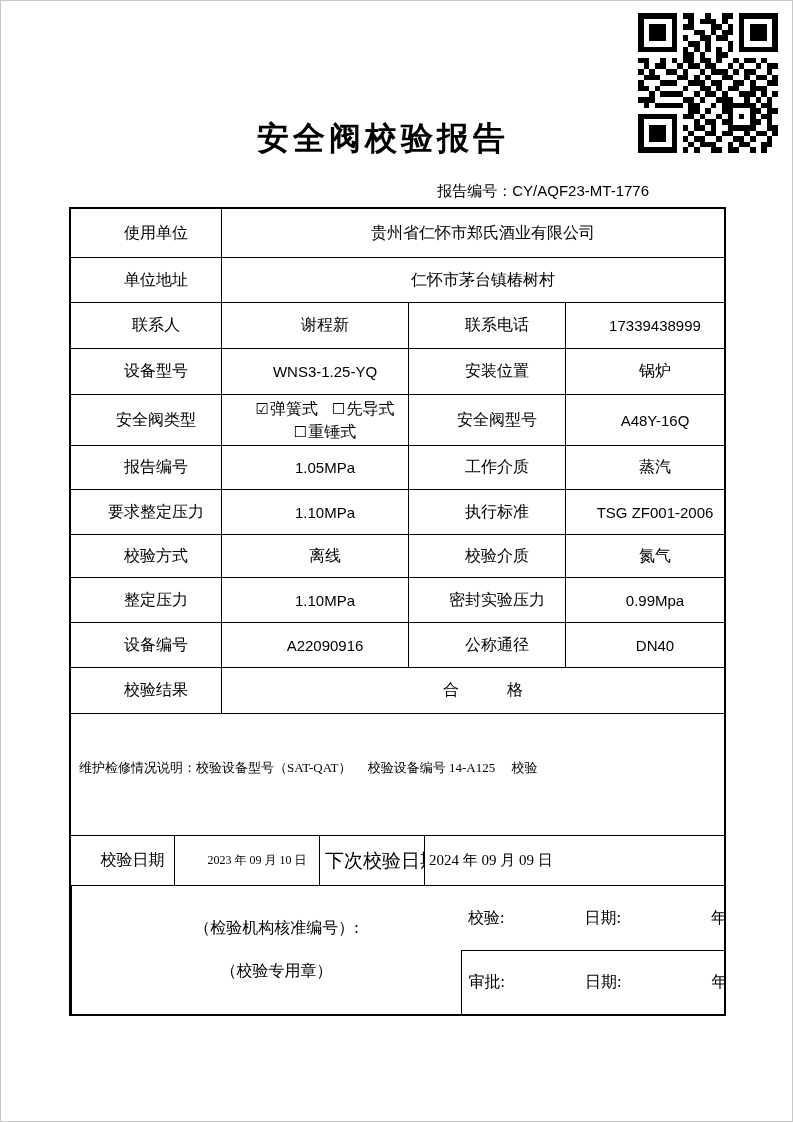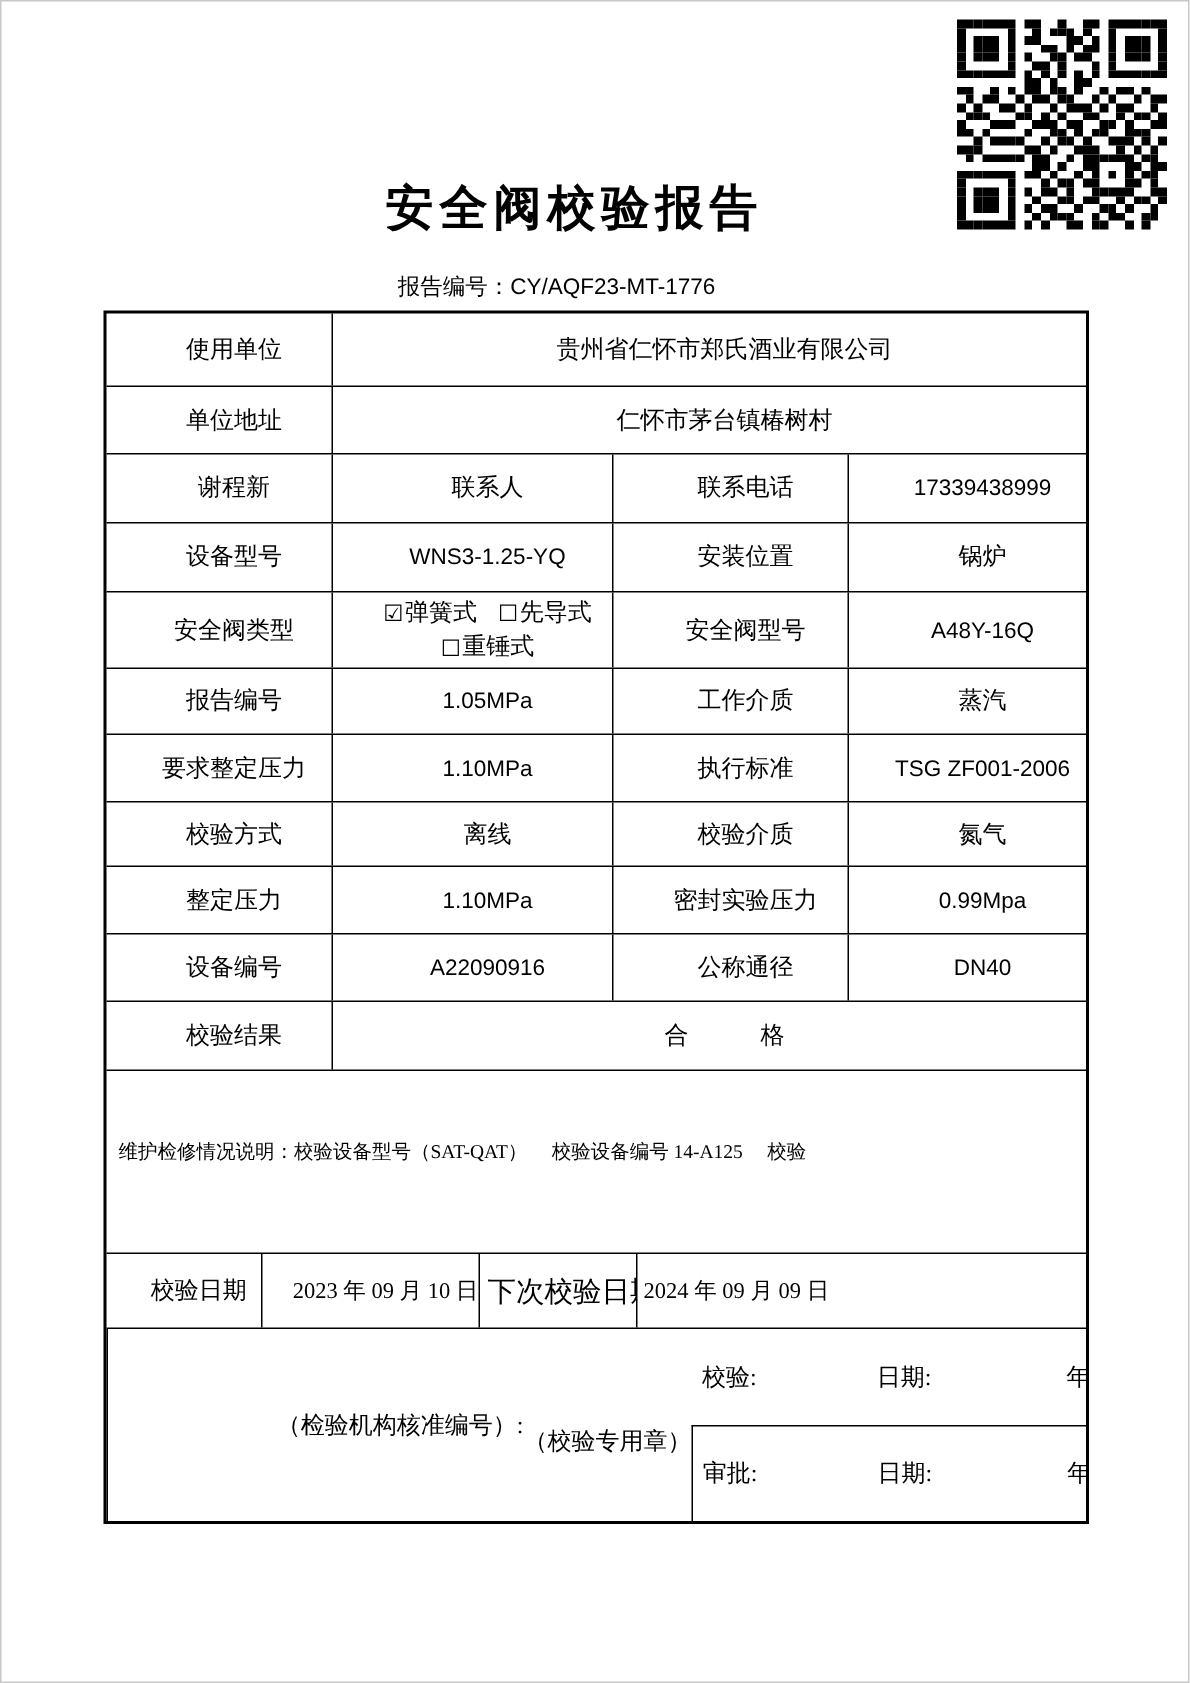--- a/index.html
+++ b/index.html
@@ -15,22 +15,22 @@
     display:grid; grid-template-columns:repeat(25,1fr); grid-template-rows:repeat(25,1fr);
     background:#fff;
   }
   .qb { background:#000; }
   
   .title {
     position:absolute; top:116px; left:0; width:740px;
     text-align:center; font-size:32px; font-weight:bold; letter-spacing:4px;padding-left:24px;
   }
   .report-no {
-    position:absolute; top:181px; left:80px; width:580px;
-    text-align:center; font-size:15px;
+    position:absolute; top:181px; left:68px; width:580px;
+    text-align:right; font-size:15px;
   }
   .report-no .val { font-family:"Liberation Sans", sans-serif; }
   
   .doc-table {
     position:absolute; left:68px; top:206px; width:657px;
     border:2px solid #000; background:#fff;
   }
   .row { display:grid; border-top:1.5px solid #000; }
   .row:first-child { border-top:none; }
   .c2   { grid-template-columns:150px 1fr; }
@@ -55,21 +55,21 @@
   .note-cell { display:block; padding:13px 8px 0 8px; font-size:13px; }
   .note-l1 { text-align:left; white-space:pre-wrap; }
   
   .next-label { font-size:19px; }
   .date-val2 { justify-content:flex-start; padding-left:4px; }
   
   .sign-cell { justify-content:center; padding-left:10px; }
   .sign-cell .dl  { margin-left:80px; }
   .sign-cell .y   { margin-left:90px; }
   .stamp-cell {
-    grid-row:1 / 3; justify-content:flex-end;
+    grid-row:1 / 3; flex-direction:column; justify-content:center;
   }
   .stamp-cell .s2 { margin-top:22px; }
   .approve-border { border-top:1.5px solid #000; }
 </style>
 </head>
 <body>
 
 <div class="qr" id="qr">
     <div class="qb"></div>
     <div class="qb"></div>
@@ -708,22 +708,22 @@
     <div class="cell">使用单位</div>
     <div class="cell">贵州省仁怀市郑氏酒业有限公司</div>
   </div>
 
   <div class="row c2" style="height:45px">
     <div class="cell">单位地址</div>
     <div class="cell">仁怀市茅台镇椿树村</div>
   </div>
 
   <div class="row c4" style="height:46px">
+    <div class="cell">联系人</div>
     <div class="cell">谢程新</div>
-    <div class="cell">联系人</div>
     <div class="cell">联系电话</div>
     <div class="cell latin">17339438999</div>
   </div>
 
   <div class="row c4" style="height:46px">
     <div class="cell">设备型号</div>
     <div class="cell latin">WNS3-1.25-YQ</div>
     <div class="cell">安装位置</div>
     <div class="cell">锅炉</div>
   </div>
@@ -785,21 +785,21 @@
 
   <div class="row" style="height:122px; grid-template-columns:1fr">
     <div class="cell note-cell">
       <div class="note-l1">维护检修情况说明：校验设备型号（SAT-QAT）　 校验设备编号 14-A125　 校验</div>
       
     </div>
   </div>
 
   <div class="row cdate" style="height:50px">
     <div class="cell">校验日期</div>
-    <div class="cell" style="font-size:15px">2023 年 09 月 10 日</div>
+    <div class="cell" style="font-size:12px">2023 年 09 月 10 日</div>
     <div class="cell next-label">下次校验日期</div>
     <div class="cell date-val2" style="font-size:15px">2024 年 09 月 09 日</div>
   </div>
 
   <div class="row cbot">
     <div class="cell sign-cell">
       <span>校验:</span>
       <span class="dl">日期:</span>
       <span class="y">年</span>
       

